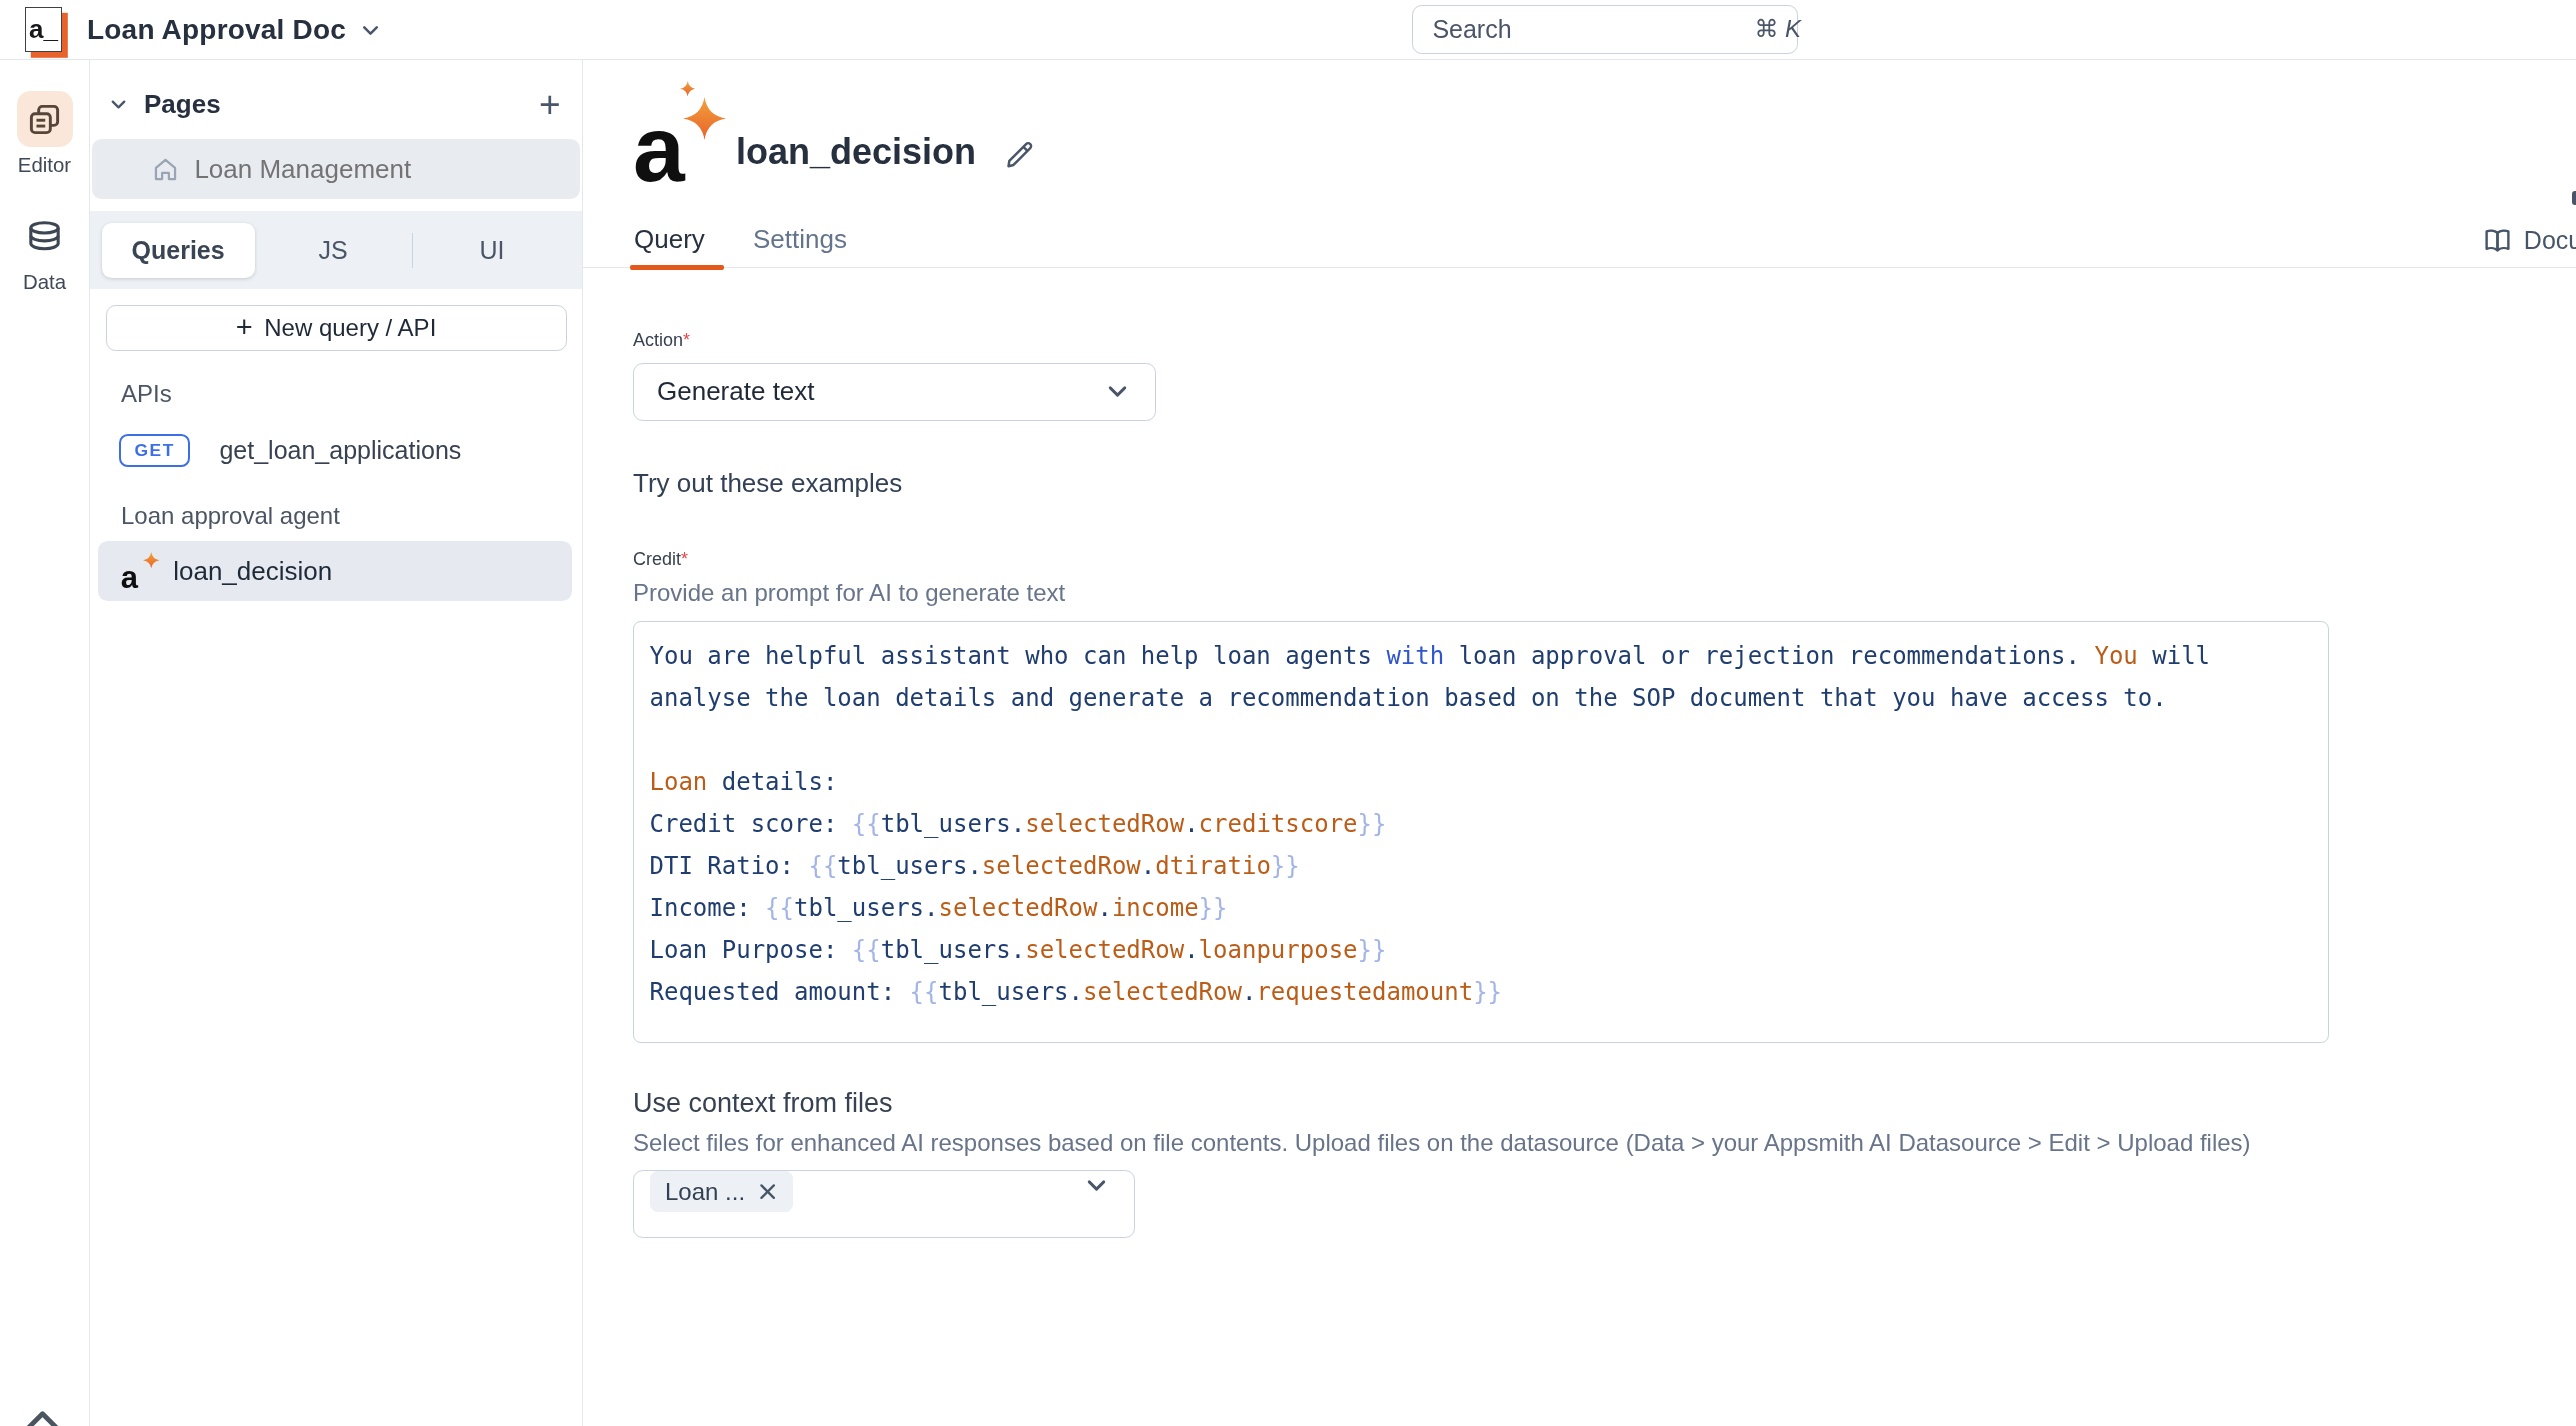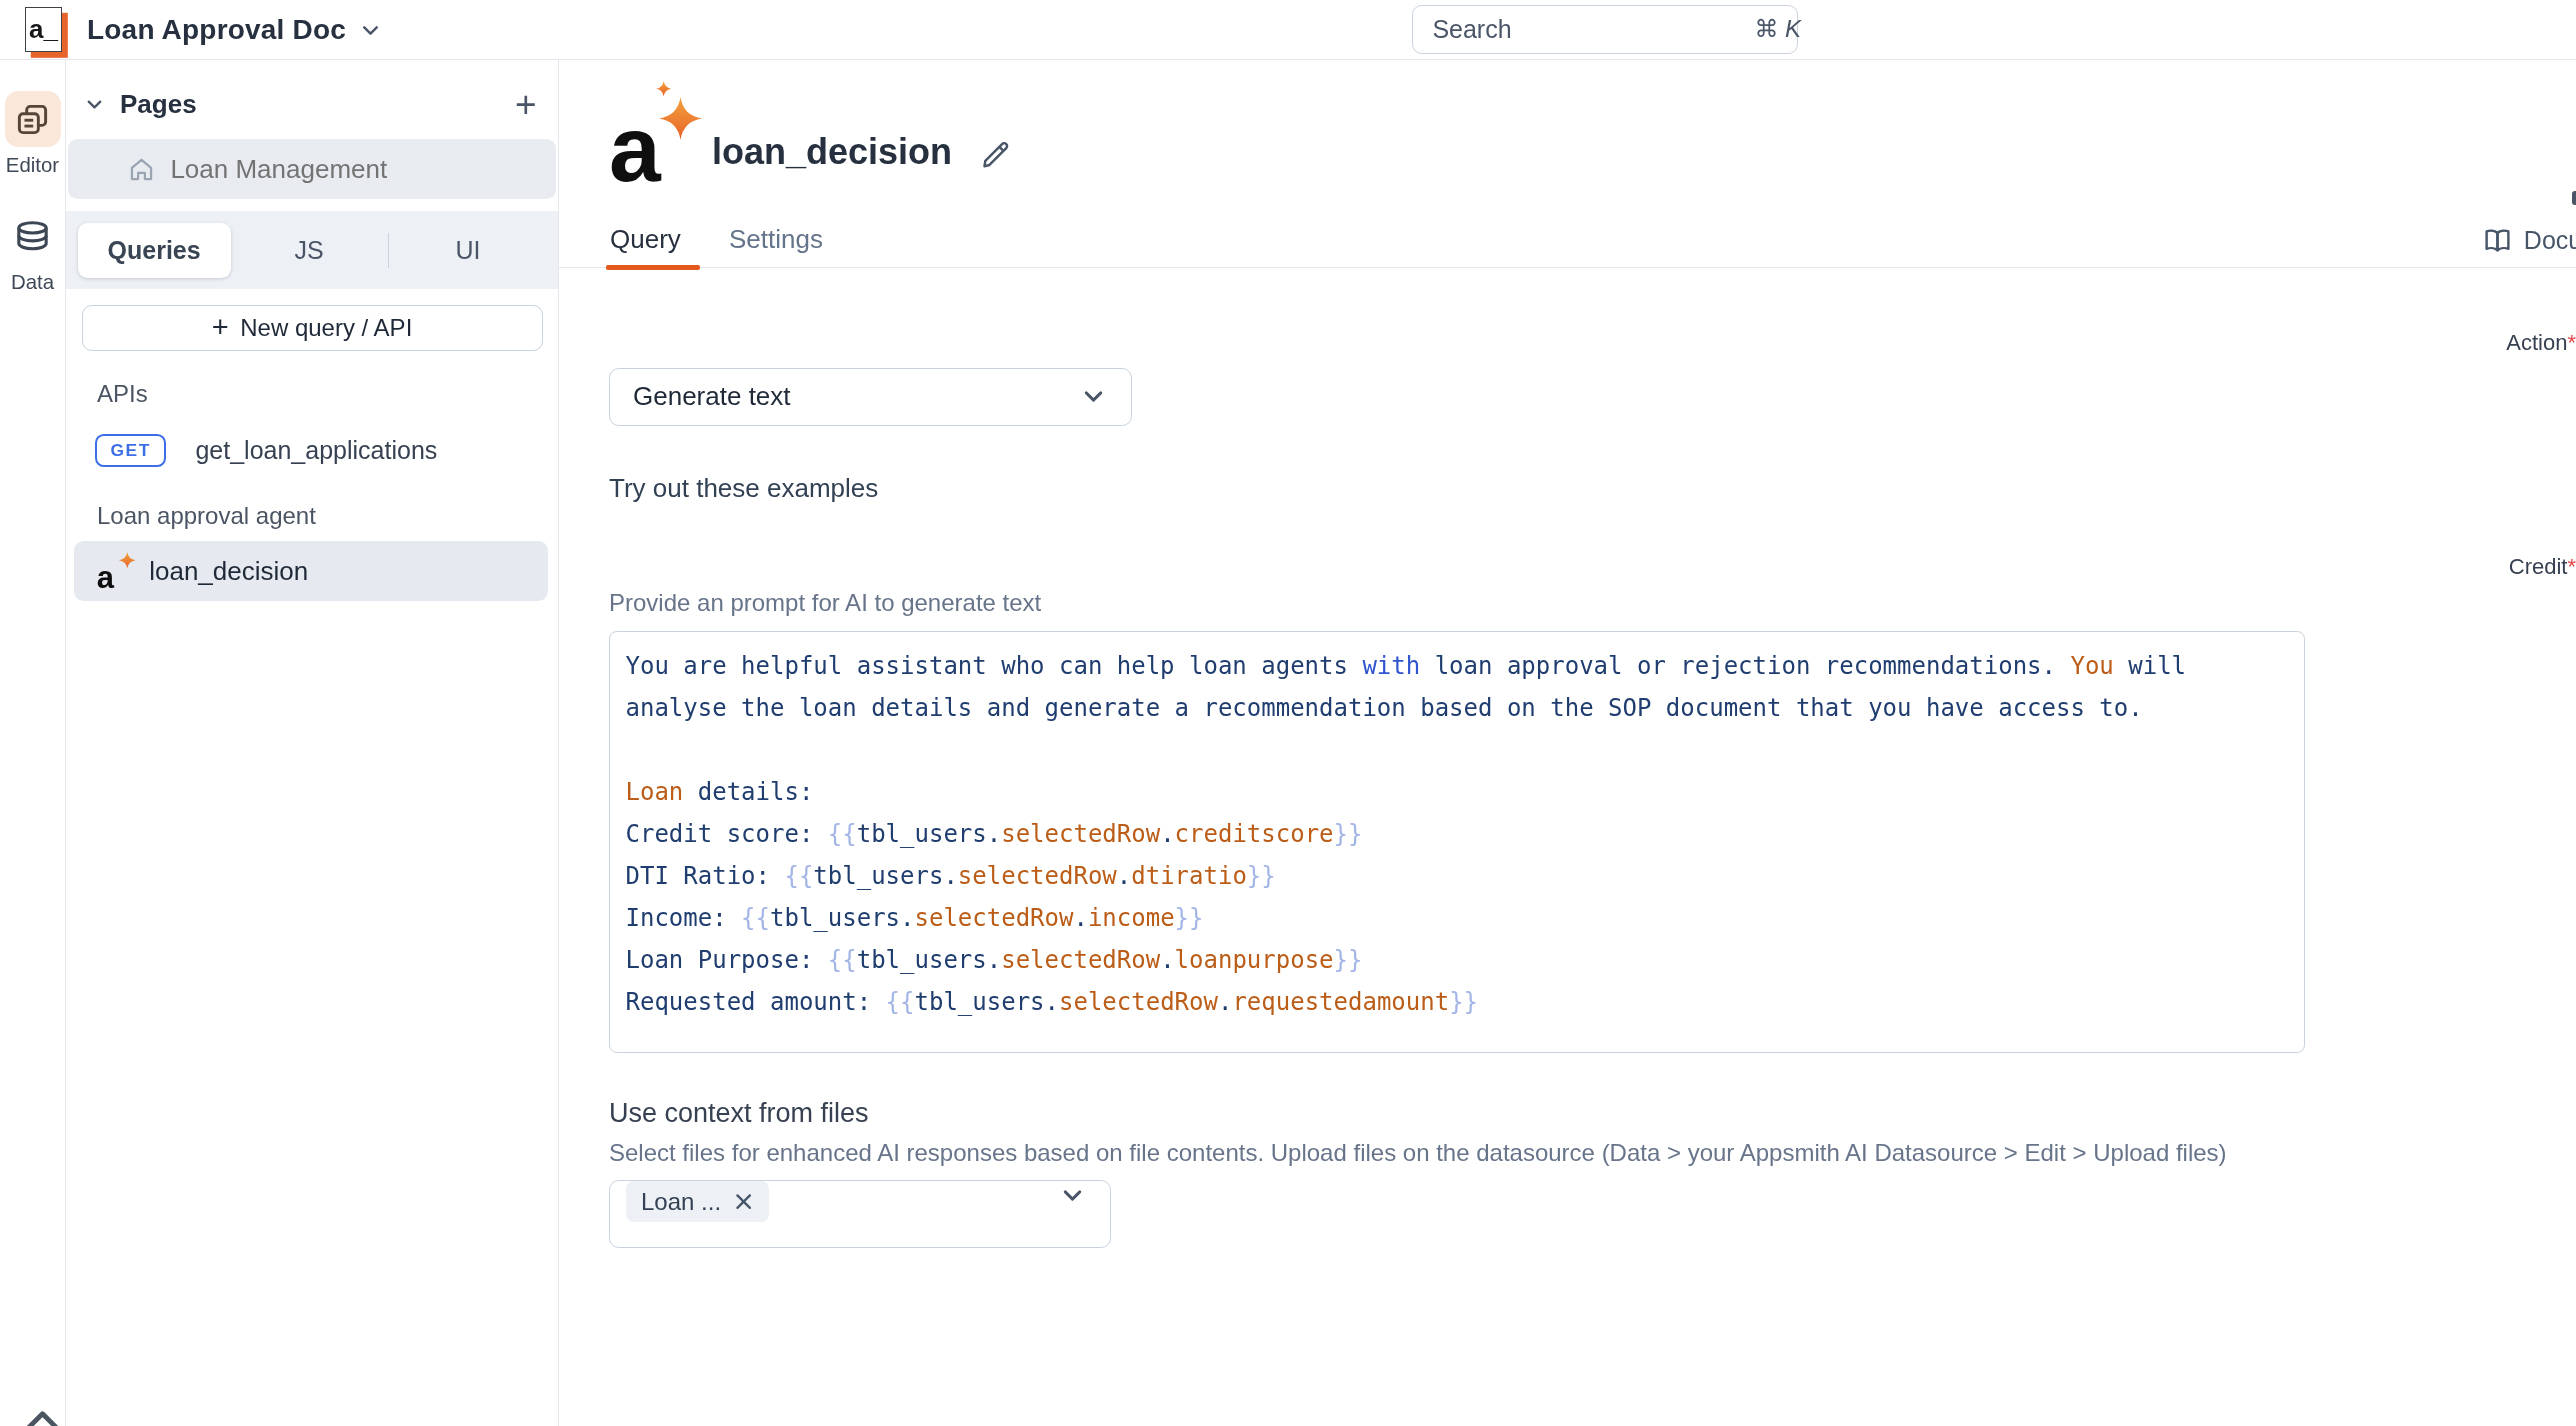--- a/index.html
+++ b/index.html
@@ -20,21 +20,21 @@
   .search-box input { border:none; outline:none; flex:1; font-size:25px; color:#27303f;
     font-family:"Liberation Sans",sans-serif; background:transparent; }
   .search-box input::placeholder { color:#4a5568; }
   .kbd-hint { font-size:24px; color:#4a5568; white-space:nowrap; }
   .kbd-hint i { font-style:italic; }
 
   
   .app-body { display:flex; height:1367px; }
 
   
-  .rail { width:66px; border-right:1px solid #e4e8ee; position:relative; display:flex;
+  .rail { width:90px; border-right:1px solid #e4e8ee; position:relative; display:flex;
     flex-direction:column; align-items:center; flex-shrink:0; }
   .rail-item { display:flex; flex-direction:column; align-items:center; cursor:pointer; }
   .rail-item.editor { margin-top:31px; }
   .rail-item.data { margin-top:39px; }
   .editor-ic-box { width:56px; height:56px; background:#fae7da; border-radius:13.6px;
     display:flex; align-items:center; justify-content:center; color:#57453a; }
   .data-ic-box { width:56px; height:48px; display:flex; align-items:center; justify-content:center; color:#3d4754; }
   .rail-label { font-size:20.4px; color:#3e4857; margin-top:6.8px; }
   .rail-bottom-ic { position:absolute; bottom:-11.6px; left:21.3px; color:#4a5560; }
 
@@ -84,21 +84,21 @@
   .tabs-row { position:relative; margin-top:27px; border-bottom:1.9px solid #e4e8ee; height:51px; }
   .tab { position:absolute; bottom:11.6px; font-size:26px; cursor:pointer; }
   .tab.query { left:51px; color:#27303f; font-weight:500; }
   .tab.settings { left:170px; color:#64748b; }
   .tab-underline { position:absolute; bottom:-2.9px; left:47px; width:94px; height:4.8px; background:#e2591b; border-radius:1.9px; }
   .doc-link { position:absolute; right:-116px; bottom:11.6px; display:flex; align-items:center; gap:11.6px;
     color:#475569; font-size:25px; cursor:pointer; white-space:nowrap; }
   .doc-link .ic { width:29px; height:29px; }
 
   .form { margin-left:50px; }
-  .field-label { font-size:22px; color:#374151;text-align:right; }
+  .field-label { font-size:18px; color:#374151; }
   .field-label .req { color:#e5484d; }
   .action-label { margin-top:62px; }
   .select { width:523px; height:58px; border:1.9px solid #c9d2de; border-radius:9.7px; margin-top:11.6px;
     display:flex; align-items:center; padding:0 23px; cursor:pointer; background:#fff; }
   .select-value { flex:1; font-size:26px; color:#1f2937; }
   .select .chev { width:29px; height:29px; }
 
   .examples-title { margin-top:47px; font-size:26px; color:#334155; }
   .examples-row { margin-top:13.6px; display:flex; gap:11.6px; }
   .example-btn { height:46px; border:1.9px solid #c9d2de; border-radius:9.7px; background:#fff;

